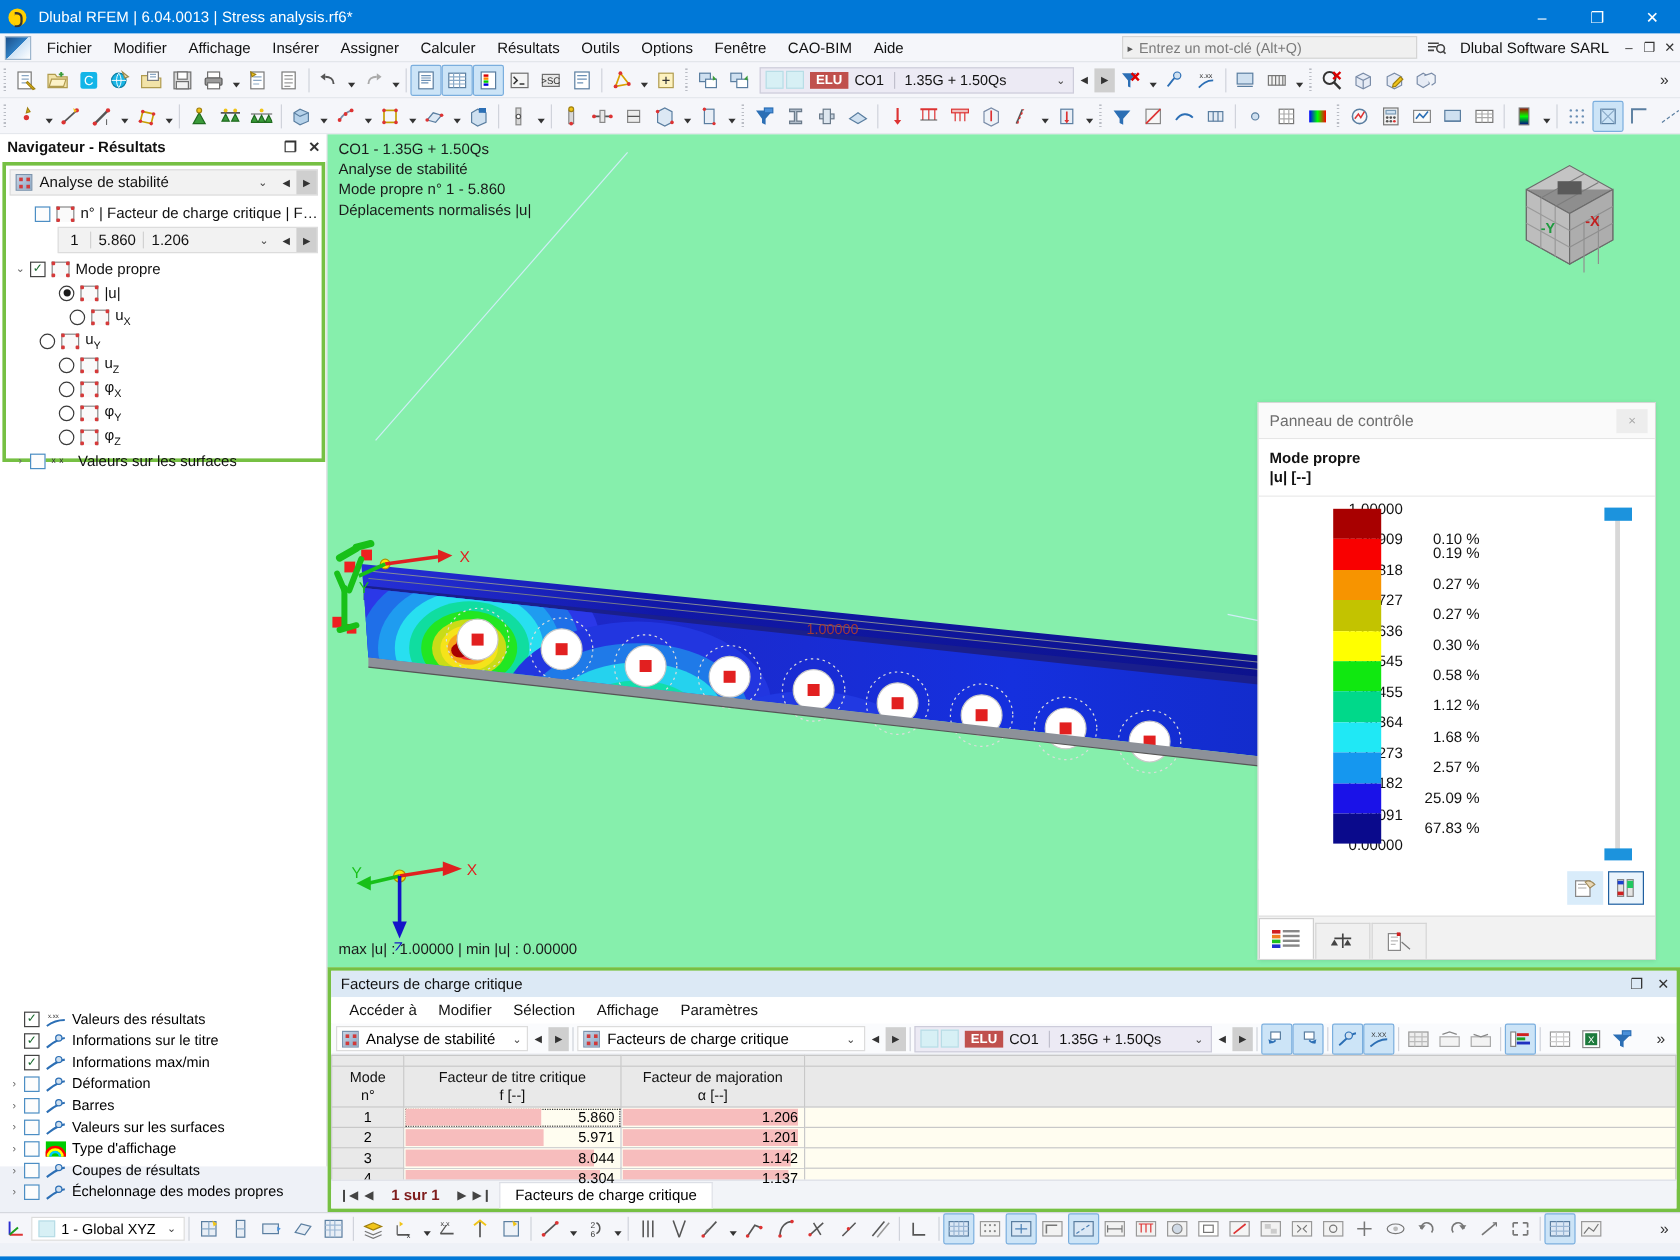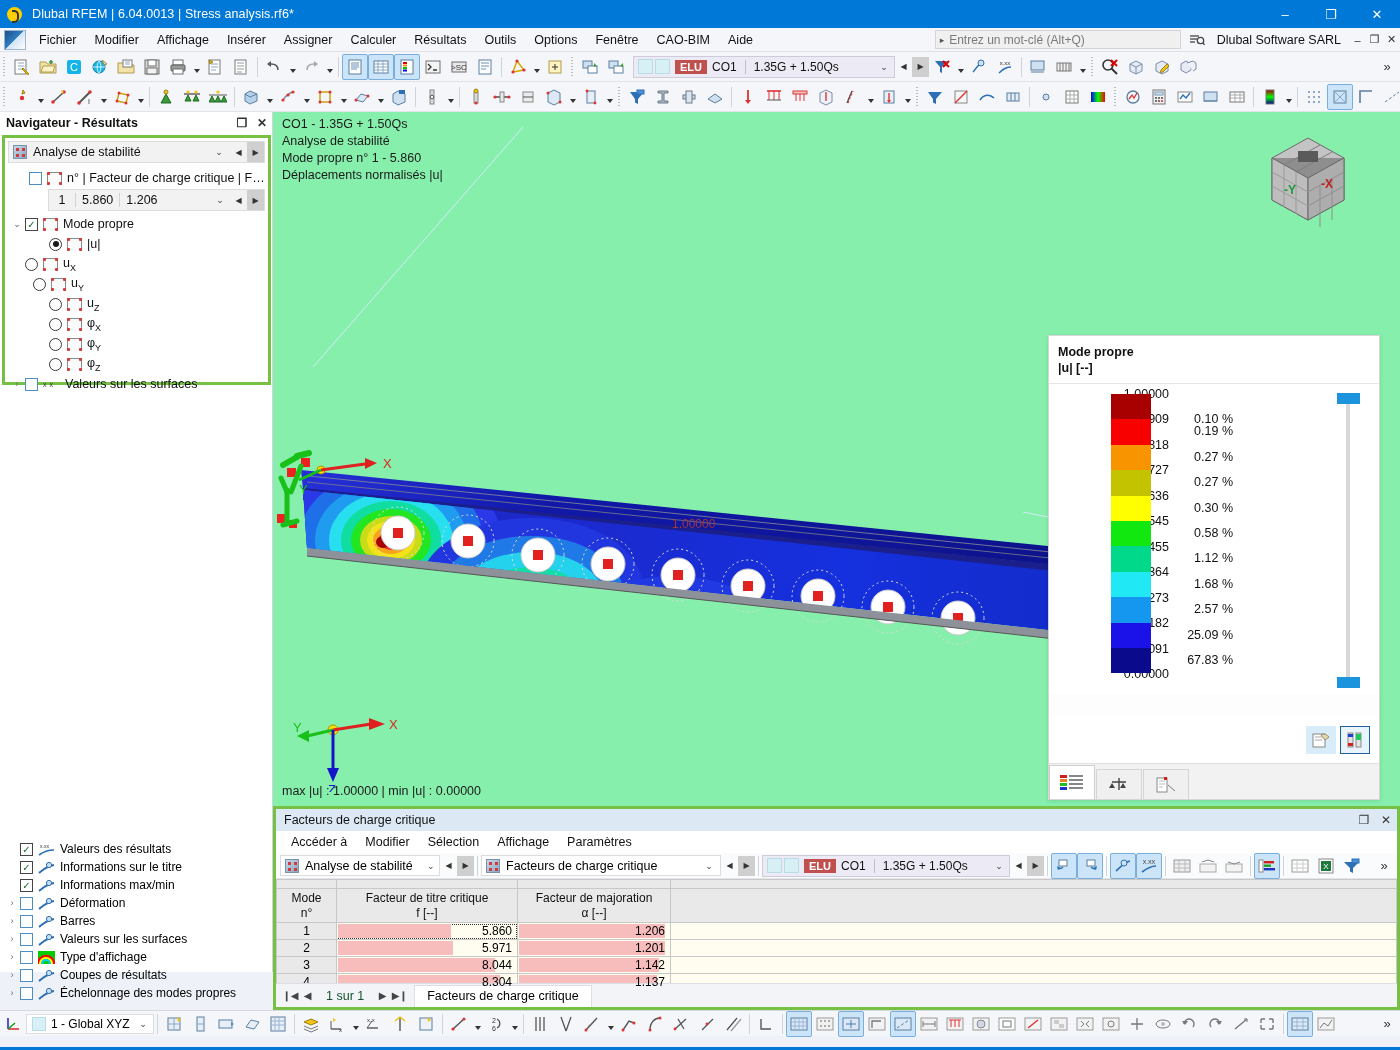--- a/index.html
+++ b/index.html
@@ -264,21 +264,21 @@
   .rt-idx { background: #e9e9e9; text-align: center; }
   .rt-val { position: relative; background: #fffdf0; }
   .rt-bar { position: absolute; left: 1px; top: 1px; bottom: 1px; background: #f7bdbd; }
   .rt-num { position: relative; z-index: 2; display: block; text-align: right; padding-right: 5px; line-height: 16px; }
   .rt-sel { outline: 1.5px dotted #333; outline-offset: -2px; }
   .rt-empty { background: #fffdf0; }
 
   .tw-status { position: absolute; left: 0; bottom: 0; width: 100%; height: 24px; background: #f2f4f8;
     border-top: 1px solid #dcdfe6; display: flex; align-items: center; padding-left: 6px; }
   .pg-btn { width: 17px; text-align: center; color: #444; font-size: 10px; }
-  .pg-lbl { font-size: 12.5px; color: #14532d; padding: 0 10px; }
+  .pg-lbl { font-size: 12.5px; color: #7f1d1d; padding: 0 10px; font-weight: bold; }
   .tw-tab { height: 22px; display: flex; align-items: center; padding: 0 12px; background: #fff;
     border: 1px solid #dcdfe6; border-bottom: none; font-size: 12.5px; margin-left: 6px; }
 
   
   .bottombar {
     position: absolute; left: 0; top: 1010px; width: 1400px; height: 26px;
     background: #f5f6fa; display: flex; align-items: center; border-top: 1px solid #d5d8de;
   }
   .cs-combo { height: 20px; display: flex; align-items: center; background: #fff; border: 1px solid #dcdcdc;
     font-size: 12px; }
@@ -956,21 +956,21 @@
           <span class="tcb dark">✓</span>
           <span class="ticon-surface"></span>
           <span class="tlabel">Mode propre</span>
         </div>
 
         <div class="trow" style="padding-left:44px">
           <span class="tradio on"></span>
           <span class="ticon-surface"></span>
           <span class="tlabel">|u|</span>
         </div>
-        <div class="trow" style="padding-left:20px">
+        <div class="trow" style="padding-left:53px">
           <span class="tradio"></span>
           <span class="ticon-surface"></span>
           <span class="tlabel"><span>u</span><sub>X</sub></span>
         </div>
         <div class="trow" style="padding-left:28px">
           <span class="tradio"></span>
           <span class="ticon-surface"></span>
           <span class="tlabel"><span>u</span><sub>Y</sub></span>
         </div>
         <div class="trow" style="padding-left:44px">
@@ -1279,20 +1279,25 @@
         <path d="M26 37v42M38 44v42" stroke="#9a9a9a" fill="none"></path>
         <path d="M62 57v42M74 50v42" stroke="#8f8f8f" fill="none"></path>
         <rect x="40" y="23" width="20" height="11" fill="#5a5a5a" stroke="none"></rect>
       </g>
       <text x="32" y="66" font-size="12" fill="#1f9a3f" font-family="Liberation Sans" text-anchor="middle" font-weight="bold">-Y</text>
       <text x="69" y="60" font-size="12" fill="#c02020" font-family="Liberation Sans" text-anchor="middle" font-weight="bold">-X</text>
     </svg>
   </div>
 
   <div class="ctrlpanel">
+    <div class="cp-title">
+      <span>Panneau de contrôle</span>
+      <span class="sp"></span>
+      <span class="cp-x">×</span>
+    </div>
     <div class="cp-sub"><span>Mode propre</span><br><span>|u| [--]</span></div>
 
     <div class="cp-legend">
       <div class="legend-grid">
 
         <div class="lg-val" style="top:-7px">1.00000</div>
         <div class="lg-val" style="top:18px">0.90909</div>
         <div class="lg-val" style="top:44px">0.81818</div>
         <div class="lg-val" style="top:69px">0.72727</div>
         <div class="lg-val" style="top:95px">0.63636</div>

